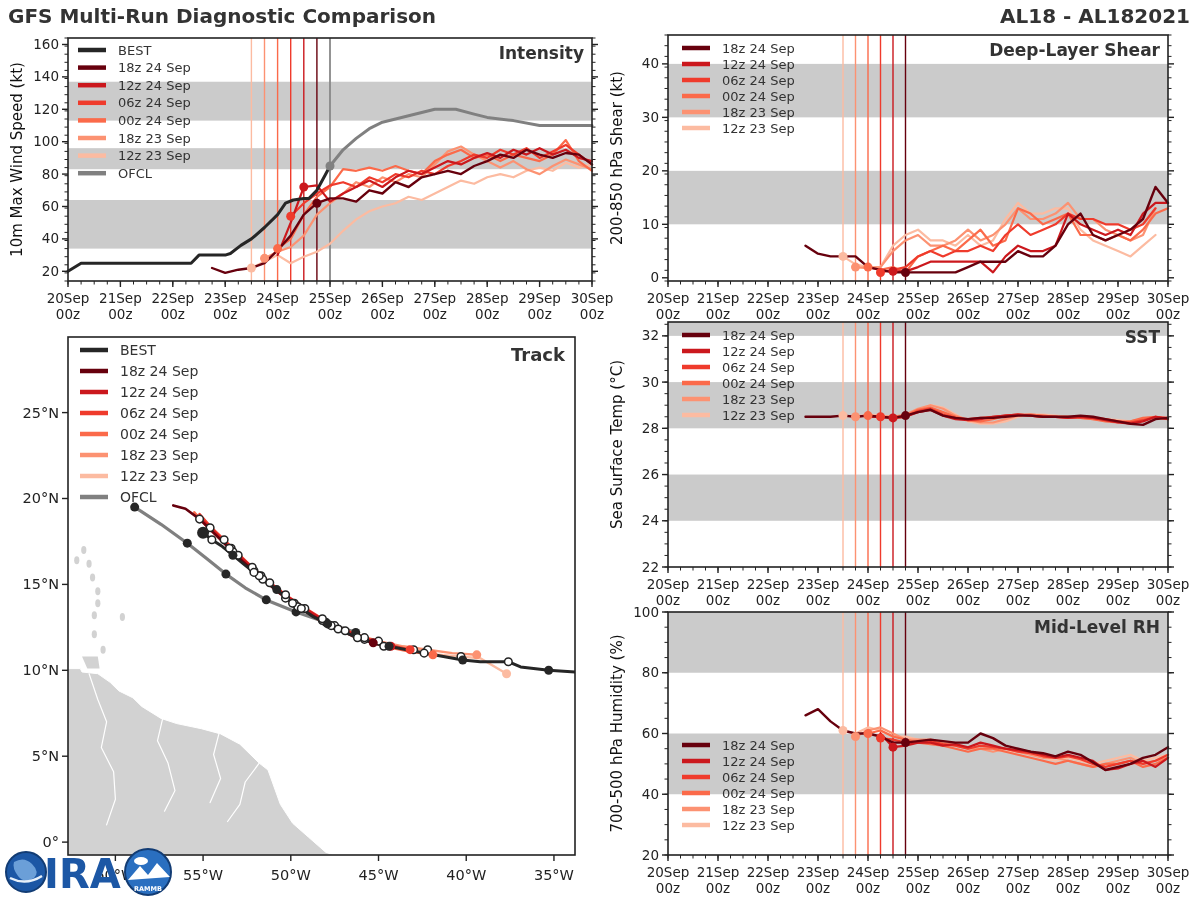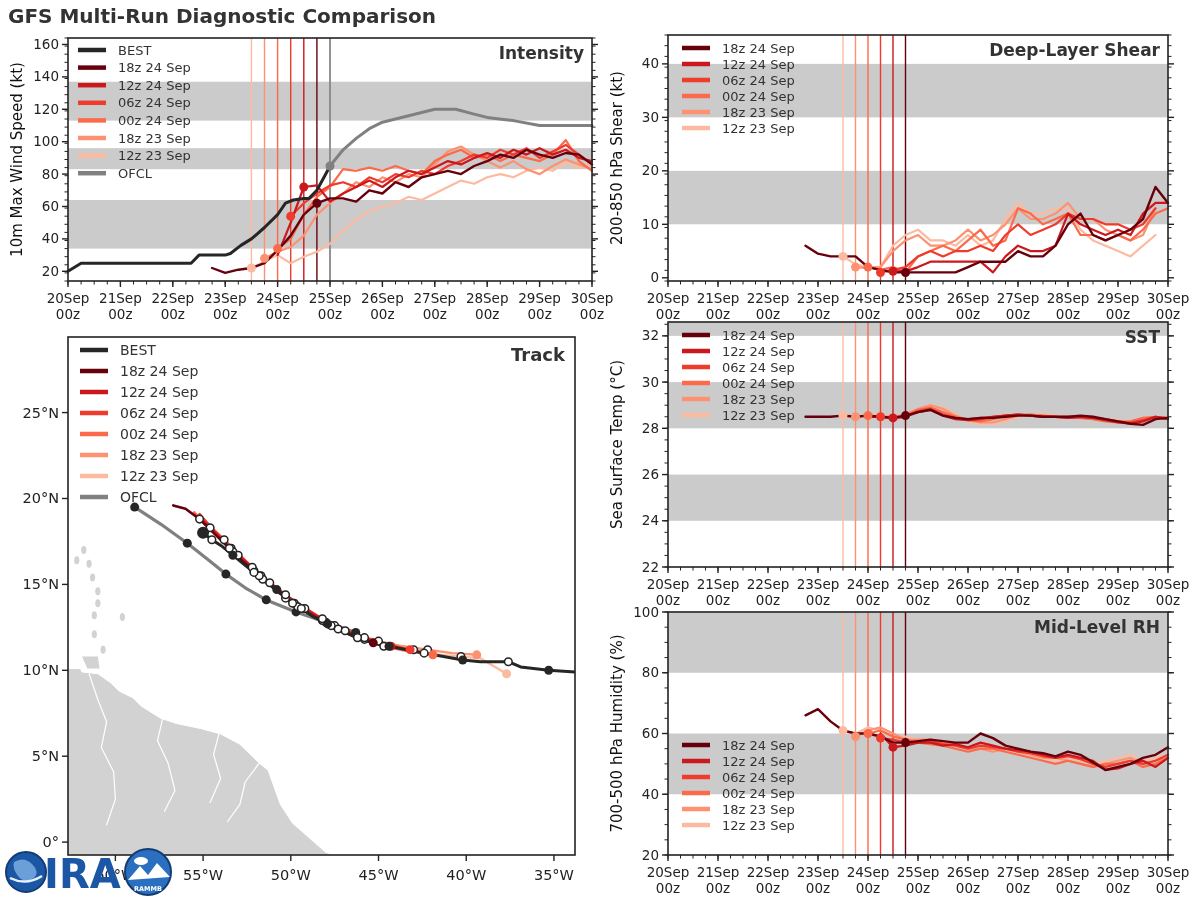--- a/index.html
+++ b/index.html
@@ -8,20 +8,21 @@
   .fig-title{position:absolute;top:4px;left:8px;font-size:20px;font-weight:bold;color:#333;}
   .storm-id{position:absolute;top:4px;right:10px;font-size:20px;font-weight:bold;color:#333;}
   #charts{position:absolute;left:0;top:0;}
   text{font-family:"DejaVu Sans","Liberation Sans",sans-serif;}
 </style>
 </head>
 <body>
 
 <div id="figure-root">
   <div class="fig-title">GFS Multi-Run Diagnostic Comparison</div>
+  <div class="storm-id">AL18 - AL182021</div>
   <svg id="charts" width="1200" height="900" viewBox="0 0 1200 900">
       <g>
         <rect x="68" y="38" width="524" height="243" fill="#ffffff"></rect>
         <rect x="68" y="200" width="524" height="48.599999999999994" fill="#cbcbcb"></rect>
         <rect x="68" y="148.16" width="524" height="21.060000000000002" fill="#cbcbcb"></rect>
         <rect x="68" y="81.74000000000001" width="524" height="38.879999999999995" fill="#cbcbcb"></rect>
         <line x1="251.39999999999998" y1="38" x2="251.39999999999998" y2="281" stroke="#fcbba1" stroke-width="1.4"></line>
         <line x1="264.5" y1="38" x2="264.5" y2="281" stroke="#fc9272" stroke-width="1.4"></line>
         <line x1="277.6" y1="38" x2="277.6" y2="281" stroke="#fb6a4a" stroke-width="1.4"></line>
         <line x1="290.7" y1="38" x2="290.7" y2="281" stroke="#ef3b2c" stroke-width="1.4"></line>

